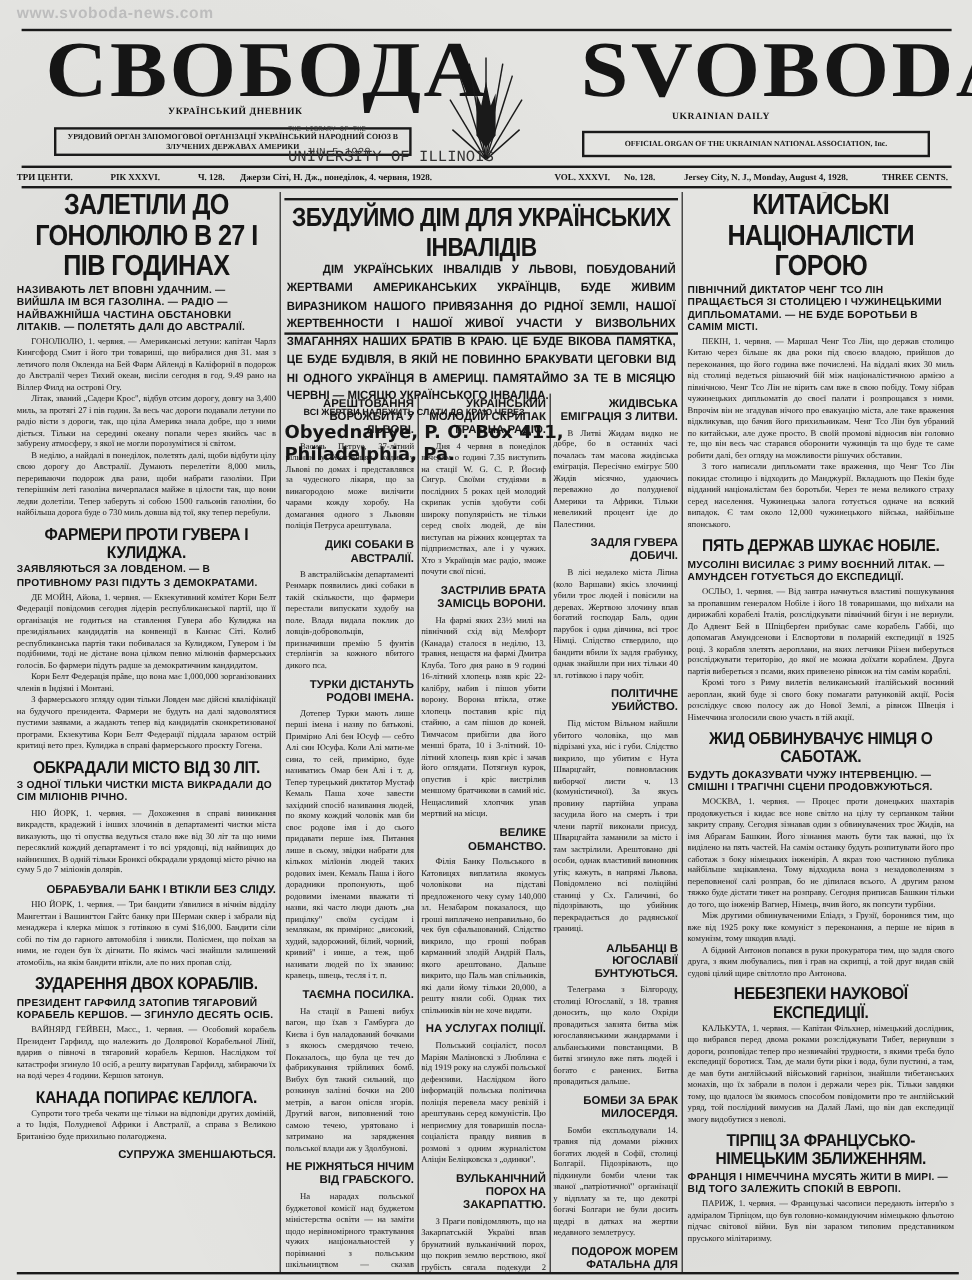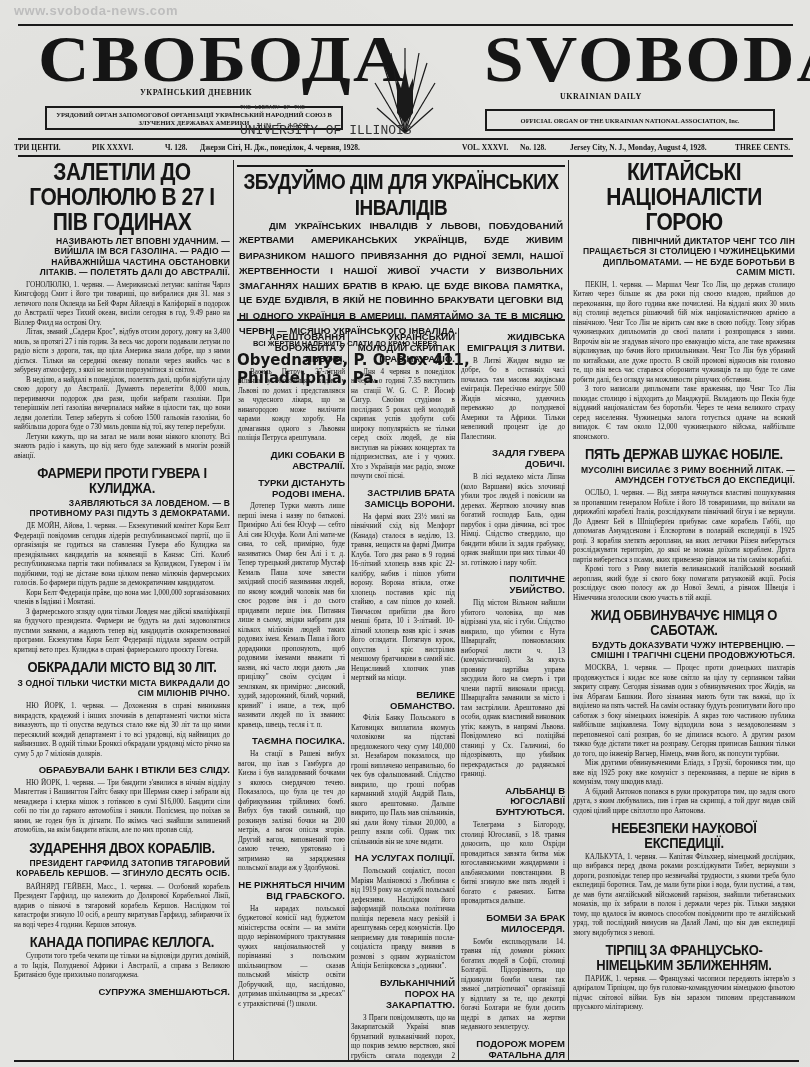--- a/index.html
+++ b/index.html
@@ -14,24 +14,24 @@
 .masthead-en{position:absolute;left:484px;top:26px;font:bold 66px "Liberation Serif",serif;letter-spacing:2px;line-height:1;transform:scaleX(1.08);transform-origin:left}
 .sub{position:absolute;font:bold 8px "Liberation Serif",serif;letter-spacing:.5px;text-align:left}
 .box{position:absolute;border:2px solid #1a1a1a;font:bold 6.5px "Liberation Serif",serif;text-align:center;line-height:1.2;padding:3px}
 .emblem{position:absolute;left:373px;top:38px;width:64px;height:100px}
 .stamp{position:absolute;font:9px "Liberation Mono",monospace;color:#333}
 .dateline{position:absolute;top:143px;font:bold 7.5px "Liberation Serif",serif;white-space:nowrap}
 .col{position:absolute;overflow:hidden}
 .h1{font:bold 21px "Liberation Sans",sans-serif;text-align:center;line-height:1.05;transform:scaleY(1.15);letter-spacing:-.5px;margin:4px 0 6px}
 .h2{font:bold 13px "Liberation Sans",sans-serif;text-align:center;line-height:1.1;letter-spacing:-.3px;margin:6px 0 2px;transform:scaleY(1.1)}
 .h3{font:bold 9.5px "Liberation Sans",sans-serif;text-align:right;line-height:1.15;margin:6px 0 3px}
-.deck{font:bold 8.5px "Liberation Sans",sans-serif;text-align:right;line-height:1.2;margin:2px 0 4px;letter-spacing:.2px}
+.deck{font:bold 8.5px "Liberation Sans",sans-serif;text-align:left;line-height:1.2;margin:2px 0 4px;letter-spacing:.2px}
 .p{font:7.2px "Liberation Serif",serif;line-height:1.32;text-align:justify;text-indent:12px}
 .vline{position:absolute;width:1px;background:#222}
-.appeal{position:absolute;left:237px;top:165px;width:328px;height:156px;border-top:2px solid #1a1a1a;border-bottom:2px solid #1a1a1a}
+.appeal{position:absolute;left:237px;top:165px;width:328px;height:114px;border-top:2px solid #1a1a1a;border-bottom:2px solid #1a1a1a}
 .appeal .t{font:bold 19px "Liberation Sans",sans-serif;text-align:center;transform:scaleY(1.15);letter-spacing:-.5px;margin-top:6px}
 .appeal .b{font:bold 9.5px "Liberation Sans",sans-serif;line-height:1.5;text-align:justify;text-indent:30px;padding:4px 2px 0;transform:scaleY(1.05)}
 .appeal .s{font:bold 7.5px "Liberation Sans",sans-serif;margin:4px 0 0 16px}
 .appeal .addr{font:bold 15px "DejaVu Sans",sans-serif;text-align:left;margin-top:3px}
 </style>
 </head>
 <body>
 
 <div class="page">
 
@@ -89,21 +89,20 @@
     <div class="addr">Obyednanye, P. O. Box 411, Philadelphia, Pa.</div>
   </div>
 
   <div class="col" style="left:14px;top:160px;width:216px;height:900px">
     <div>
       <div class="h1">ЗАЛЕТІЛИ ДО ГОНОЛЮЛЮ В 27 І ПІВ ГОДИНАХ</div>
       <div class="deck">НАЗИВАЮТЬ ЛЕТ ВПОВНІ УДАЧНИМ. — ВИЙШЛА ІМ ВСЯ ГАЗОЛІНА. — РАДІО — НАЙВАЖНІЙША ЧАСТИНА ОБСТАНОВКИ ЛІТАКІВ. — ПОЛЕТЯТЬ ДАЛІ ДО АВСТРАЛІЇ.</div>
       <p class="p">ГОНОЛЮЛЮ, 1. червня. — Американські летуни: капітан Чарлз Кингсфорд Смит і його три товариші, що вибралися дня 31. мая з летичого поля Окленда на Бей Фарм Айленді в Каліфорнії в подорож до Австралії через Тихий океан, висіли сегодня в год. 9.49 рано на Віллер Филд на острові Огу.</p>
       <p class="p">Літак, званий „Садерн Крос", відбув отсим дорогу, довгу на 3,400 миль, за протягі 27 і пів годин. За весь час дороги подавали летуни по радіо вісти з дороги, так, що ціла Америка знала добре, що з ними діється. Тільки на середині океану попали через якийсь час в забурену атмосферу, з якої не могли порозумітися зі світом.</p>
       <p class="p">В неділю, а найдалі в понеділок, полетять далі, щоби відбути цілу свою дорогу до Австралії. Думають перелетіти 8,000 миль, перериваючи подорож два рази, щоби набрати газоліни. При теперішнім леті газоліна вичерпалася майже в цілости так, що вони ледви долетіли. Тепер заберуть зі собою 1500 гальонів газоліни, бо найбільша дорога буде о 730 миль довша від тої, яку тепер перебули.</p>
-      <p class="p">Летуни кажуть, що на загал не мали вони ніякого клопоту. Всі знають радіо і кажуть, що від него буде залежний в многім розвій авіації.</p>
     </div>
     <div>
       <div class="h2">ФАРМЕРИ ПРОТИ ГУВЕРА І КУЛИДЖА.</div>
       <div class="deck">ЗАЯВЛЯЮТЬСЯ ЗА ЛОВДЕНОМ. — В ПРОТИВНОМУ РАЗІ ПІДУТЬ З ДЕМОКРАТАМИ.</div>
       <p class="p">ДЕ МОЙН, Айова, 1. червня. — Екзекутивний комітет Корн Белт Федерації повідомив сегодня лідерів республиканської партії, що її організація не годиться на ставлення Гувера або Кулиджа на президіяльних кандидатів на конвенції в Канзас Сіті. Колиб республиканська партія таки побивалася за Кулиджом, Гувером і їм подібними, тоді не дістане вона цілком певно мілюнів фармерських голосів. Бо фармери підуть радше за демократичним кандидатом.</p>
       <p class="p">Корн Белт Федерація прâве, що вона має 1,000,000 зорганізованих членів в Індіяні і Монтані.</p>
       <p class="p">З фармерського згляду один тільки Ловден має дійсні кваліфікації на будучого президента. Фармери не будуть на далі задоволятися пустими заявами, а жадають тепер від кандидатів сконкретизованої програми. Екзекутива Корн Белт Федерації піддала заразом острій критиці вето през. Кулиджа в справі фармерського проєкту Гогена.</p>
     </div>
     <div>
       <div class="h2">ОБКРАДАЛИ МІСТО ВІД 30 ЛІТ.</div>
@@ -130,20 +129,21 @@
 
   </div>
 
   <div class="col" style="left:238px;top:332px;width:107px;height:728px">
     <div>
       <div class="h3" style="margin-top:0">АРЕШТОВАННЯ ВОРОЖБИТА У ЛЬВОВІ.</div>
       <p class="p">Василь Петрус, 37-лїтний рільник у Жовтанцях, ходив у Львові по домах і представлявся за чудесного лікаря, що за винагородою може вилічити чарами кожду хоробу. На домагання одного з Львовян поліція Петруса арештувала.</p>
     </div>
     <div>
       <div class="h3">ДИКІ СОБАКИ В АВСТРАЛІЇ.</div>
+      <p class="p">В австралійськім департаменті Ренмарк появились дикі собаки в такій скількости, що фармери перестали випускати худобу на поле. Влада видала поклик до ловців-добровольців, призначивши премію 5 фунтів стерлінгів за кожного вбитого дикого пса.</p>
     </div>
     <div>
       <div class="h3">ТУРКИ ДІСТАНУТЬ РОДОВІ ІМЕНА.</div>
       <p class="p">Дотепер Турки мають лише перші імена і назву по батькові. Примірно Алі бен Юсуф — себто Алі син Юсуфа. Коли Алі мати-ме сина, то сей, примірно, буде називатись Омар бен Алі і т. д. Тепер турецький диктатор Мустаф Кемаль Паша хоче завести західний спосіб називання людей, по якому кождий чоловік мав би своє родове імя і до сього придавати перше імя. Питання лише в сьому, звідки набрати для кількох мілїонів людей таких родових імен. Кемаль Паша і його дорадники пропонують, щоб родовими іменами вважати ті назви, які часто люди дають „на прицілку" своїм сусідам і землякам, як примірно: „високий, худий, задорожний, білий, чорний, кривий" і инше, а теж, щоб називати людей по їх званию: кравець, швець, тесля і т. п.</p>
     </div>
     <div>
       <div class="h3">ТАЄМНА ПОСИЛКА.</div>
       <p class="p">На стації в Рашеві вибух вагон, що їхав з Гамбурга до Києва і був наладований бочками з якоюсь смердячою течею. Показалось, що була це теч до фабрикування трійливих бомб. Вибух був такий сильний, що розкинув залізні бочки на 200 метрів, а вагон опісля згорів. Другий вагон, виповнений тою самою течею, урятовано і затримано на зарядження польської влади аж у Здолбунові.</p>
     </div>
     <div>
@@ -221,20 +221,21 @@
       <p class="p">МОСКВА, 1. червня. — Процес проти донецьких шахтарів продовжується і кидає все нове світло на цілу ту серпанком тайни закриту справу. Сегодня зізнавав один з обвинувачених троє Жидів, на імя Абрагам Башкин. Його зізнання мають бути так важні, що їх виділено на пять частей. На самім останку будуть розпитувати його про саботаж з боку німецьких інженірів. А якраз тою частиною публика найбільше зацікавлена. Тому відходила вона з незадоволенням з переповненої салі розправ, бо не діпилася всього. А другим разом тяжко буде дістати тикет на розправу. Сегодня приписав Башкин тільки до того, що інженір Вагнер, Німець, вчив його, як попсути турбіни.</p>
       <p class="p">Між другими обвинуваченими Еліадз, з Грузії, боронився тим, що вже від 1925 року вже комуніст з переконання, а перше не вірив в комунізм, тому шкодив владі.</p>
       <p class="p">А бідний Антонов попався в руки прокуратора тим, що задля свого друга, з яким любувались, пив і грав на скрипці, а той друг видав свій судові цілий щире світлотло про Антонова.</p>
     </div>
     <div>
       <div class="h2">НЕБЕЗПЕКИ НАУКОВОЇ ЕКСПЕДИЦІЇ.</div>
       <p class="p">КАЛЬКУТА, 1. червня. — Капітан Фільхнер, німецький дослідник, що вибрався перед двома роками розсліджувати Тибет, вернувши з дороги, розповідає тепер про незвичайні трудности, з якими треба було експедиції боротися. Там, де мали бути ріки і вода, були пустині, а там, де мав бути англійський військовий гарнізон, знайшли тибетанських монахів, що їх забрали в полон і держали через рік. Тільки завдяки тому, що вдалося їм якимось способом повідомити про те англійський уряд, той послідний вимусив на Далай Ламі, що він дав експедиції змогу видобутися з неволі.</p>
     </div>
     <div>
       <div class="h2">ТІРПІЦ ЗА ФРАНЦУСЬКО-НІМЕЦЬКИМ ЗБЛИЖЕННЯМ.</div>
+      <div class="deck">ФРАНЦІЯ І НІМЕЧЧИНА МУСЯТЬ ЖИТИ В МИРІ. — ВІД ТОГО ЗАЛЕЖИТЬ СПОКІЙ В ЕВРОПІ.</div>
       <p class="p">ПАРИЖ, 1. червня. — Французькі часописи передають інтерв'ю з адміралом Тірпіцом, що був головно-командуючим німецькою фльотою підчас світової війни. Був він заразом типовим представником пруського мілітаризму.</p>
 
     </div>
 
   </div>
 
   <div class="rule" style="left:14px;top:1060px;width:785px;height:2px"></div>
 </div>
 
 </body></html>

